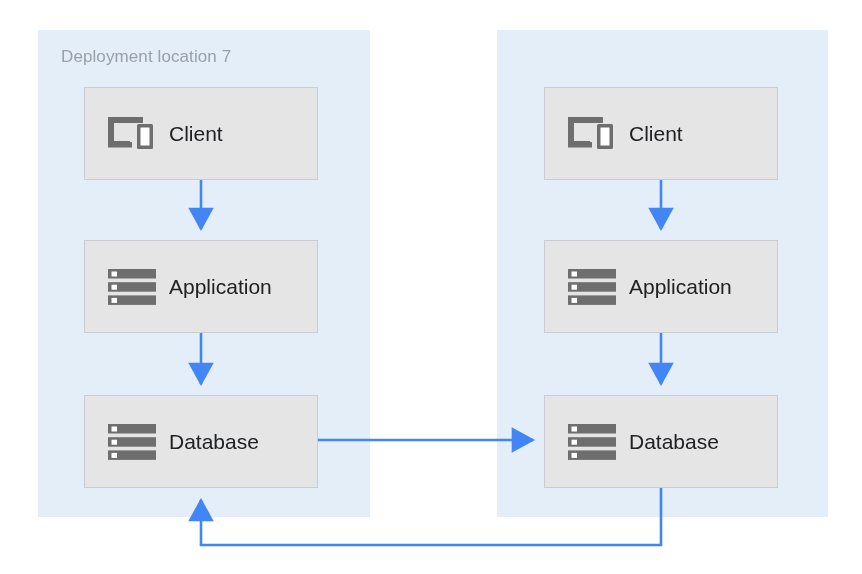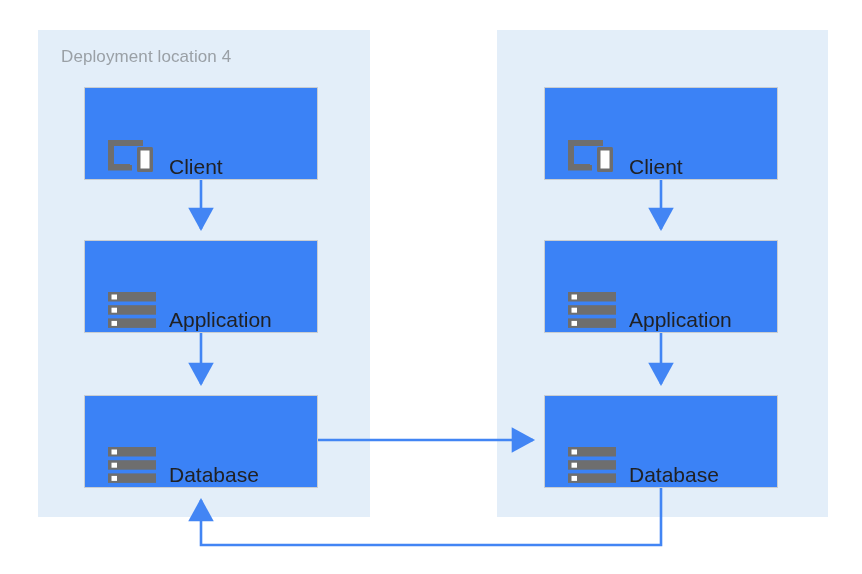--- a/index.html
+++ b/index.html
@@ -39,24 +39,24 @@
     white-space: nowrap;
     letter-spacing: 0.1px;
   }
   .zone-1-label { left: 61px; }
   .zone-2-label { left: 520px; }
 
   
   .node {
     position: absolute;
     box-sizing: border-box;
-    background: #3b82f6;
+    background: #e5e5e5;
     border: 1px solid #C9CDD1;
     display: flex;
-    align-items: flex-end;
+    align-items: center;
     width: 234px;
     height: 93px;
   }
   .node .icon-wrap {
     width: 58px;
     height: 44px;
     margin-left: 18px;
     margin-right: 8px;
     flex: 0 0 auto;
     display: flex;
@@ -90,21 +90,21 @@
   }
 </style>
 </head>
 <body>
 
 <div id="diagram">
 
   <div class="zone zone-1"></div>
   <div class="zone zone-2"></div>
 
-  <div class="zone-label zone-1-label">Deployment location 4</div>
+  <div class="zone-label zone-1-label">Deployment location 7</div>
 
   <svg id="wires" viewBox="0 0 862 574" xmlns="http://www.w3.org/2000/svg">
     <defs>
       <marker id="arrow-down" markerWidth="11" markerHeight="11" refX="5.5" refY="9.4" orient="0">
         <path d="M0.6,1.2 L10.4,1.2 L5.5,10.2 Z" fill="#4285F4"></path>
       </marker>
       <marker id="arrow-up" markerWidth="11" markerHeight="11" refX="5.5" refY="1.6" orient="0">
         <path d="M5.5,0.8 L10.4,9.8 L0.6,9.8 Z" fill="#4285F4"></path>
       </marker>
       <marker id="arrow-right" markerWidth="11" markerHeight="11" refX="9.4" refY="5.5" orient="0">

